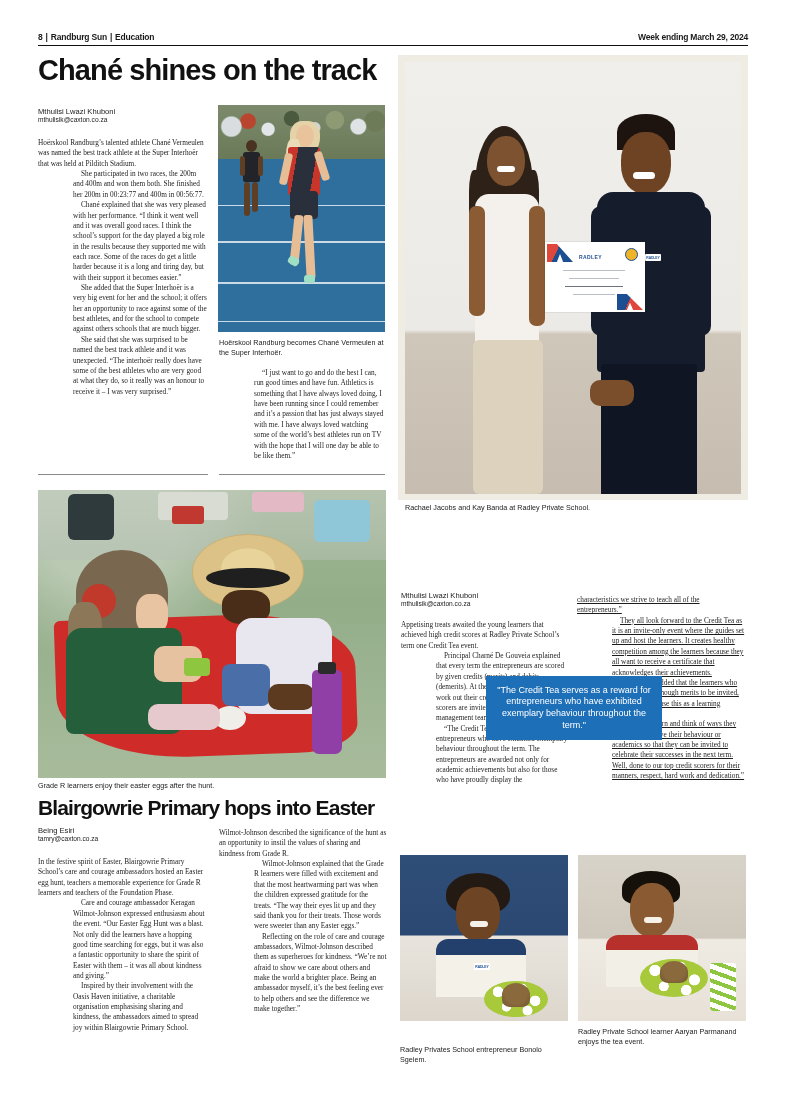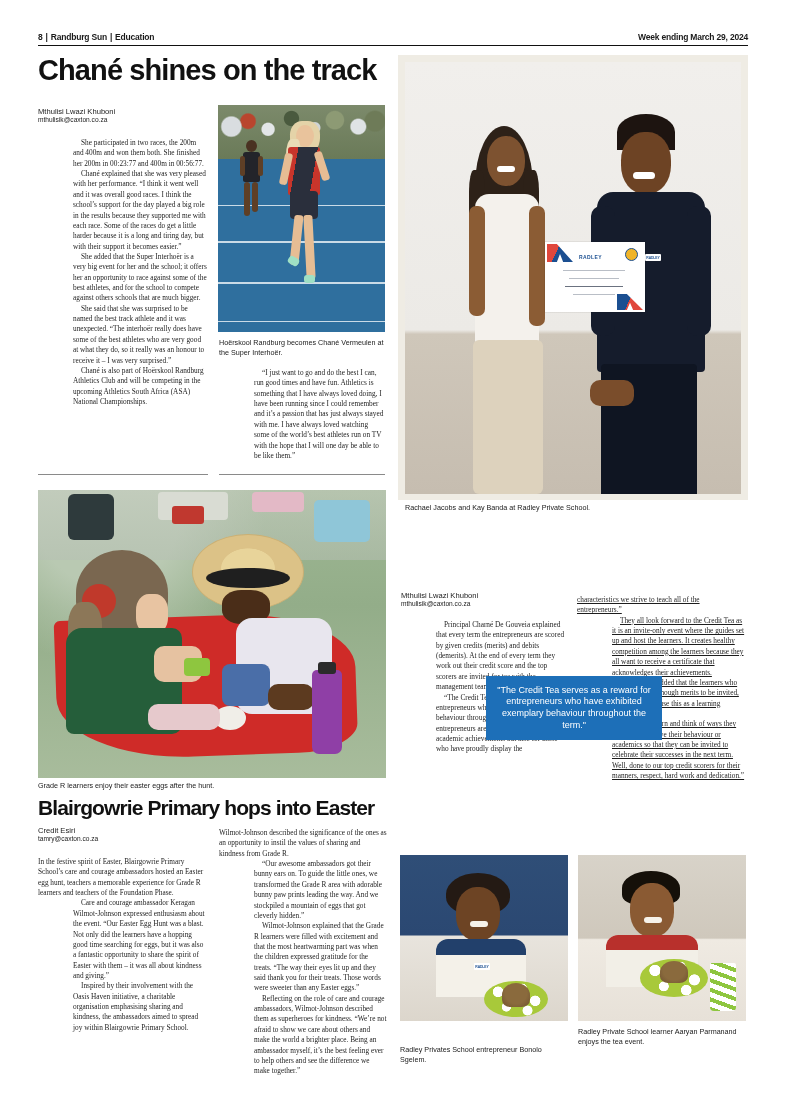--- a/index.html
+++ b/index.html
@@ -239,25 +239,25 @@
   <div class="masthead-rule"></div>
 
   <div class="headline" style="position:absolute;left:38px;top:56px;width:345px;font-size:29px;">Chané shines on the track</div>
 
   <div style="position:absolute;left:38px;top:107px;">
     <div class="byline-name">Mthulisi Lwazi Khuboni</div>
     <div class="byline-mail">mthulisik@caxton.co.za</div>
   </div>
 
   <div class="body-col" style="position:absolute;left:38px;top:138px;width:170px;">
+    <p>Hoërskool Randburg’s talented athlete Chané Vermeulen was named the best track athlete at the Super Interhoër that was held at Pilditch Stadium.</p>
     <p class="indent">She participated in two races, the 200m and 400m and won them both. She finished her 200m in 00:23:77 and 400m in 00:56:77.</p>
     <p class="indent">Chané explained that she was very pleased with her performance. “I think it went well and it was overall good races. I think the school’s support for the day played a big role in the results because they supported me with each race. Some of the races do get a little harder because it is a long and tiring day, but with their support it becomes easier.”</p>
     <p class="indent">She added that the Super Interhoër is a very big event for her and the school; it offers her an opportunity to race against some of the best athletes, and for the school to compete against others schools that are much bigger.</p>
     <p class="indent">She said that she was surprised to be named the best track athlete and it was unexpected. “The interhoër really does have some of the best athletes who are very good at what they do, so it really was an honour to receive it – I was very surprised.”</p>
-    <p class="indent">Chané is also part of Hoërskool Randburg Athletics Club and will be competing in the upcoming Athletics South Africa (ASA) National Championships.</p>
   </div>
 
   <div class="photo" style="left:218px;top:105px;width:167px;height:227px;">
     <div class="track-bg"></div>
     <div class="track-crowd"></div>
     <div class="track-lane" style="top:44%"></div>
     <div class="track-lane" style="top:60%"></div>
     <div class="track-lane" style="top:78%"></div>
     <div class="track-lane" style="top:95%"></div>
 
@@ -338,20 +338,21 @@
 
   <div class="caption" style="position:absolute;left:405px;top:503px;width:340px;">Rachael Jacobs and Kay Banda at Radley Private School.</div>
 
 
   <div style="position:absolute;left:401px;top:591px;">
     <div class="byline-name">Mthulisi Lwazi Khuboni</div>
     <div class="byline-mail">mthulisik@caxton.co.za</div>
   </div>
 
   <div class="body-col" style="position:absolute;left:401px;top:620px;width:168px;">
+    <p>Appetising treats awaited the young learners that achieved high credit scores at Radley Private School’s term one Credit Tea event.</p>
     <p class="indent">Principal Charné De Gouveia explained that every term the entrepreneurs are scored by given credits (merits) and debits (demerits). At the end of every term they work out their credit score and the top scorers are invited for tea with the management team.</p>
     <p class="indent">“The Credit Tea serves as a reward for entrepreneurs who have exhibited exemplary behaviour throughout the term. The entrepreneurs are awarded not only for academic achievements but also for those who have proudly display the</p>
   </div>
 
   <div class="body-col" style="position:absolute;left:577px;top:595px;width:168px;text-decoration:underline;">
     <p>characteristics we strive to teach all of the entrepreneurs.”</p>
     <p class="indent">They all look forward to the Credit Tea as it is an invite-only event where the guides set up and host the learners. It creates healthy competition among the learners because they all want to receive a certificate that acknowledges their achievements.</p>
     <p class="indent">De Gouveia added that the learners who did not receive enough merits to be invited, are reminded to use this as a learning opportunity.</p>
     <p class="indent">“They will learn and think of ways they can either improve their behaviour or academics so that they can be invited to celebrate their successes in the next term. Well, done to our top credit scorers for their manners, respect, hard work and dedication.”</p>
   </div>
@@ -417,30 +418,29 @@
     <div style="position:absolute;left:280px;top:172px;width:18px;height:12px;background:#2b2b2b;border-radius:3px;"></div>
     <div style="position:absolute;left:176px;top:216px;width:32px;height:24px;background:#f0eee8;border-radius:50%;"></div>
     <div style="position:absolute;left:110px;top:214px;width:72px;height:26px;background:#e6c9cc;border-radius:10px;"></div>
   </div>
 
   <div class="caption" style="position:absolute;left:38px;top:781px;width:348px;">Grade R learners enjoy their easter eggs after the hunt.</div>
 
   <div class="headline" style="position:absolute;left:38px;top:797px;width:348px;font-size:21px;">Blairgowrie Primary hops into Easter</div>
 
   <div style="position:absolute;left:38px;top:826px;">
-    <div class="byline-name">Credit Esiri</div>
+    <div class="byline-name">Being Esiri</div>
     <div class="byline-mail">tamry@caxton.co.za</div>
   </div>
 
   <div class="body-col" style="position:absolute;left:38px;top:857px;width:170px;">
     <p>In the festive spirit of Easter, Blairgowrie Primary School’s care and courage ambassadors hosted an Easter egg hunt, teachers a memorable experience for Grade R learners and teachers of the Foundation Phase.</p>
     <p class="indent">Care and courage ambassador Keragan Wilmot-Johnson expressed enthusiasm about the event. “Our Easter Egg Hunt was a blast. Not only did the learners have a hopping good time searching for eggs, but it was also a fantastic opportunity to share the spirit of Easter with them – it was all about kindness and giving.”</p>
     <p class="indent">Inspired by their involvement with the Oasis Haven initiative, a charitable organisation emphasising sharing and kindness, the ambassadors aimed to spread joy within Blairgowrie Primary School.</p>
   </div>
 
   <div class="body-col" style="position:absolute;left:219px;top:828px;width:168px;">
-    <p>Wilmot-Johnson described the significance of the ones as an opportunity to instil the values of sharing and kindness from Grade R.</p>
-    <p class="indent">“Our awesome ambassadors got their bunny ears on. To guide the little ones, we transformed the Grade R area with adorable bunny paw prints leading the way. And we stockpiled a mountain of eggs that got cleverly hidden.”</p>
+    <p>Wilmot-Johnson described the significance of the hunt as an opportunity to instil the values of sharing and kindness from Grade R.</p>
     <p class="indent">Wilmot-Johnson explained that the Grade R learners were filled with excitement and that the most heartwarming part was when the children expressed gratitude for the treats. “The way their eyes lit up and they said thank you for their treats. Those words were sweeter than any Easter eggs.”</p>
     <p class="indent">Reflecting on the role of care and courage ambassadors, Wilmot-Johnson described them as superheroes for kindness. “We’re not afraid to show we care about others and make the world a brighter place. Being an ambassador myself, it’s the best feeling ever to help others and see the difference we make together.”</p>
   </div>
 
 </div>
 
 </body></html>

